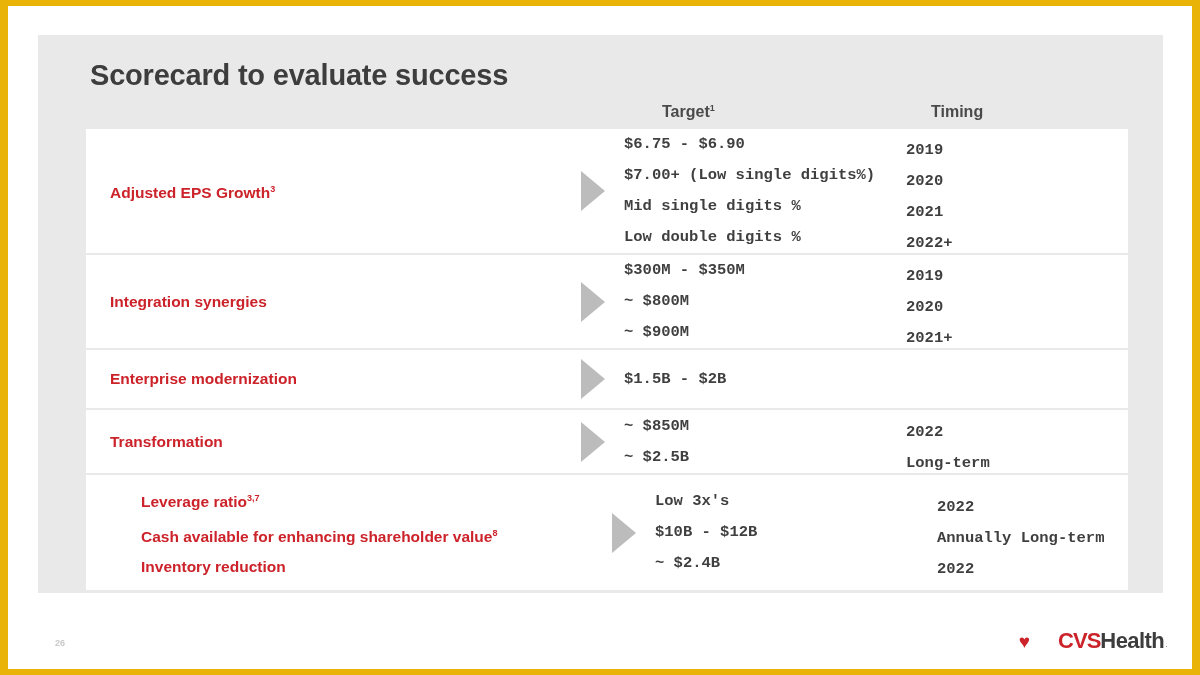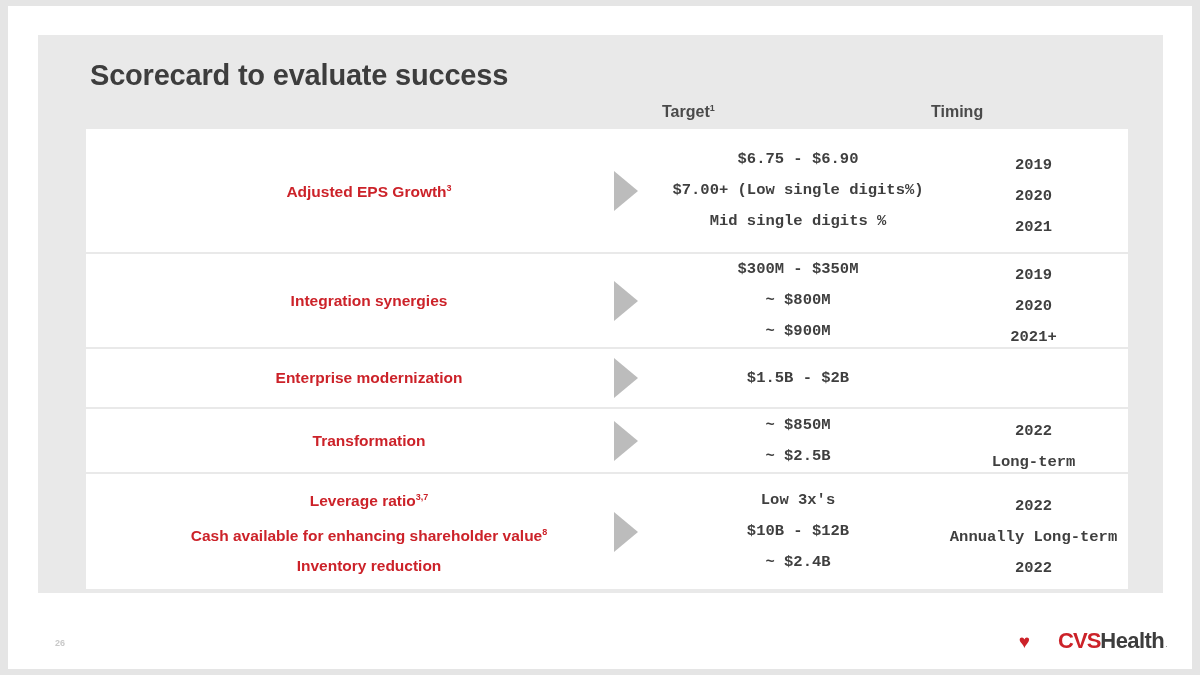--- a/index.html
+++ b/index.html
@@ -13,23 +13,22 @@
     overflow: hidden;
     font-family: "Liberation Sans", sans-serif;
   }
 
   
   .slide-frame {
     position: absolute;
     left: 0; top: 0;
     width: 1200px;
     height: 675px;
-    background: #e5e5e5;
+    background: #eab308;
     box-sizing: border-box;
-    text-align: center;
   }
   
   .slide-page {
     position: absolute;
     left: 8px; top: 6px;
     width: 1184px;
     height: 663px;
     background: #ffffff;
   }
 
@@ -86,32 +85,31 @@
     background: #ffffff;
   }
 
   .row-group {
     position: relative;
     display: flex;
     align-items: stretch;
     border-bottom: 2px solid #e9e9e9;
     box-sizing: border-box;
   }
-  .row-group:last-child { border-bottom: none; }
+  .row-group:last-child { border-bottom: none; padding-left: 31px; }
 
   .rg-labels {
     position: relative;
     width: 476px;
     flex: 0 0 476px;
     display: flex;
     flex-direction: column;
     justify-content: center;
     padding-left: 24px;
     box-sizing: border-box;
-    margin-left: 33px;
   }
   .rg-label {
     font-size: 15.5px;
     font-weight: bold;
     color: #cc2229;
     line-height: 30px;
     white-space: nowrap;
   }
   .rg-label sup {
     font-size: 9px;
@@ -240,20 +238,24 @@
                 <div class="val-timing">2019</div>
               </div>
               <div class="val-row">
                 <div class="val-target">$7.00+ (Low single digits%)</div>
                 <div class="val-timing">2020</div>
               </div>
               <div class="val-row">
                 <div class="val-target">Mid single digits %</div>
                 <div class="val-timing">2021</div>
               </div>
+              <div class="val-row">
+                <div class="val-target">Low double digits %</div>
+                <div class="val-timing">2022+</div>
+              </div>
             </div>
           </div>
           <div class="row-group" style="min-height: 95px;">
             <div class="rg-labels">
               <div class="rg-label"><span>Integration synergies</span></div>
             </div>
             <div class="rg-arrow">
               <div class="arrow-tri"></div>
             </div>
             <div class="rg-values">

